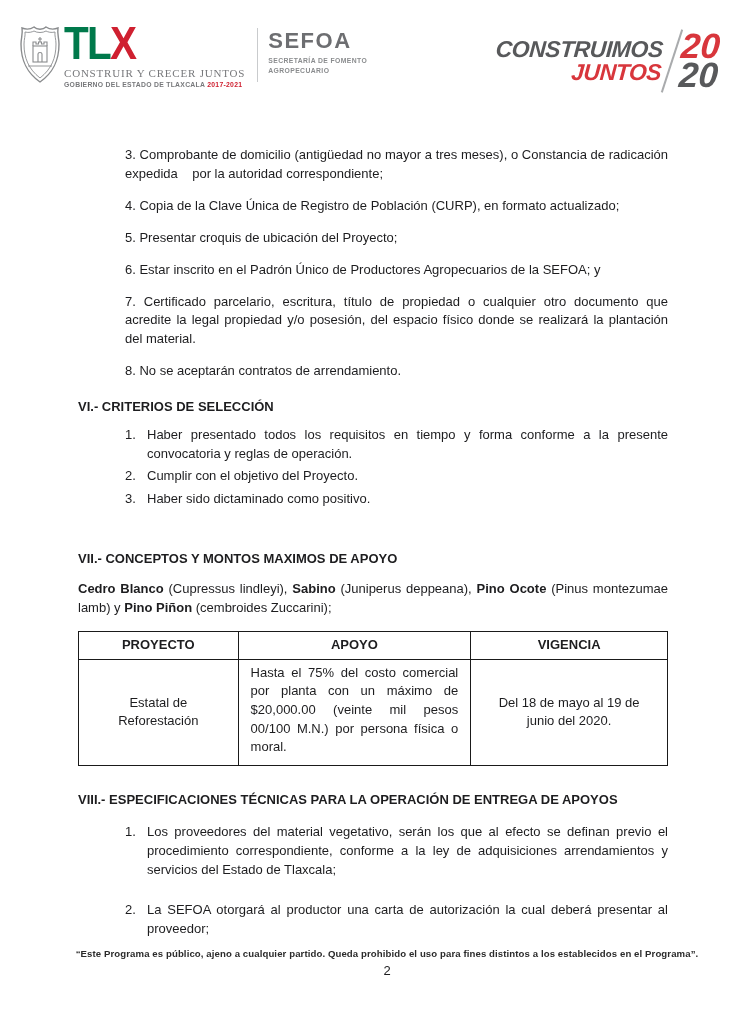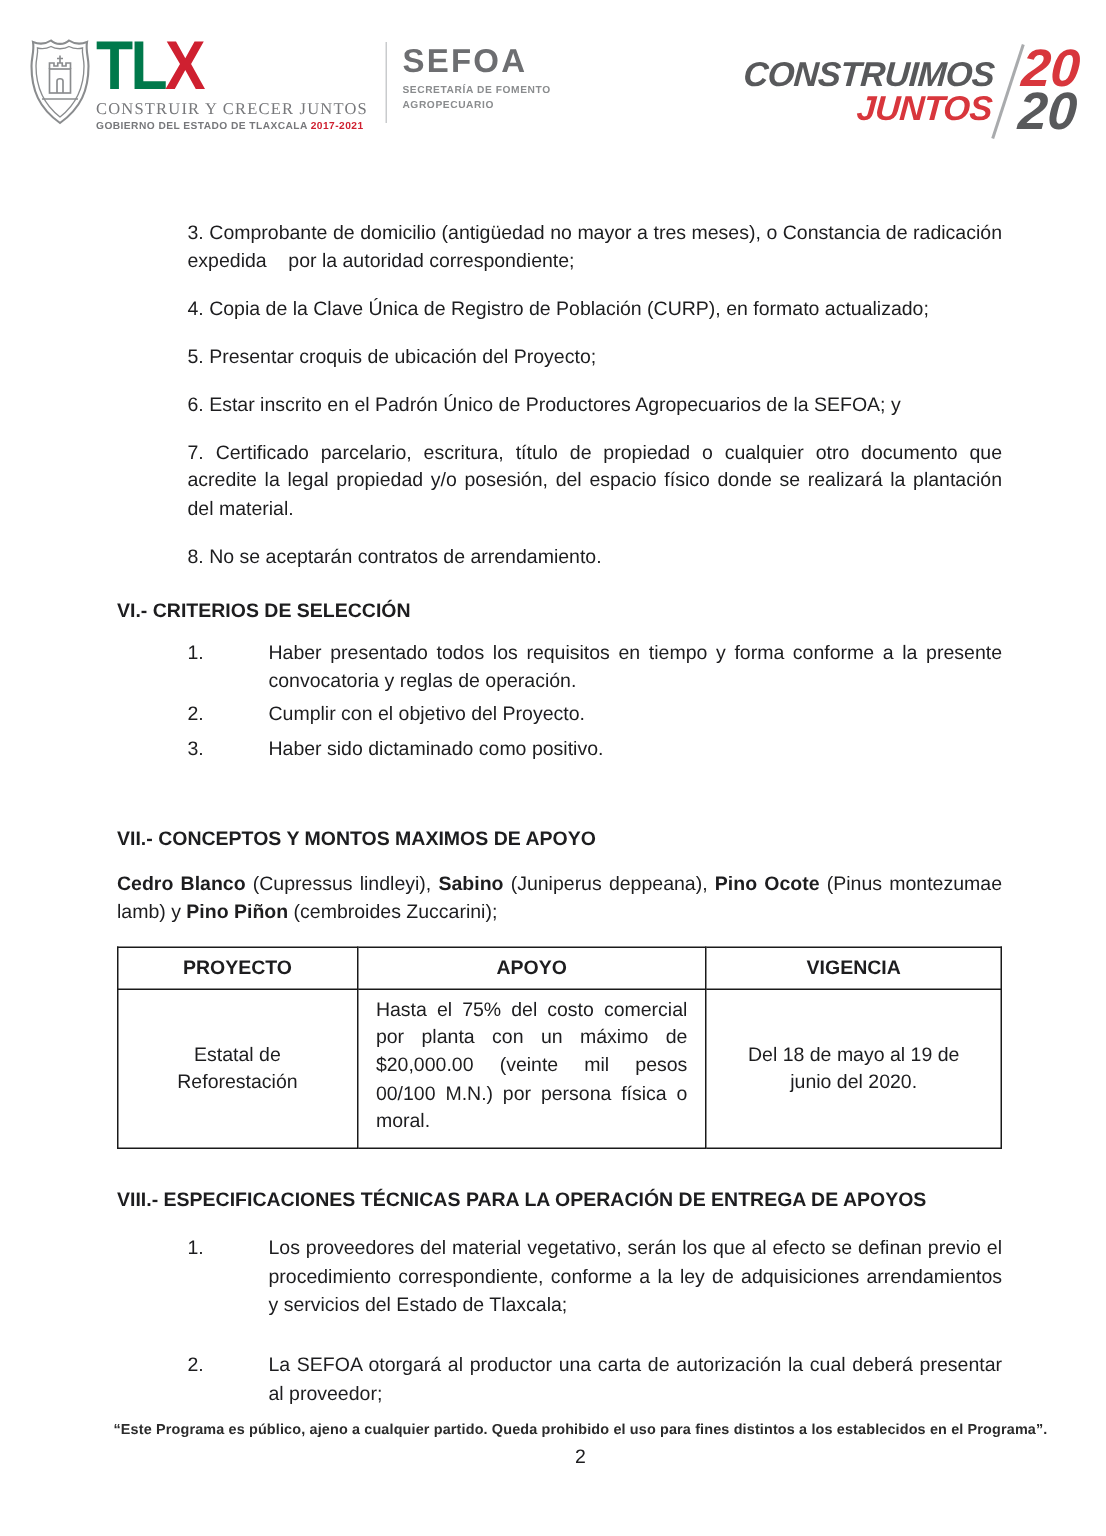--- a/index.html
+++ b/index.html
@@ -128,21 +128,21 @@
     font-weight: 700;
     margin-bottom: 10px;
   }
   .title-vi { margin-top: 17px; }
   .title-vii { margin-top: 41px; margin-bottom: 12px; }
   .title-viii { margin-top: 25px; margin-bottom: 14px; }
 
   .num-list { margin-left: 47px; }
   .num-item { display: flex; margin-bottom: 4px; }
   .num-item .num { width: 22px; flex: 0 0 22px; }
-  .num-item .txt { flex: 1; text-align: justify; margin-left: 32px; }
+  .num-item .txt { flex: 1; text-align: justify; }
   .list-viii .num-item { margin-bottom: 22px; }
 
   .intro-para { text-align: justify; margin-bottom: 14px; }
   .bold { font-weight: 700; }
 
   
   table.apoyo {
     width: 100%;
     border-collapse: collapse;
     margin-top: 2px;

